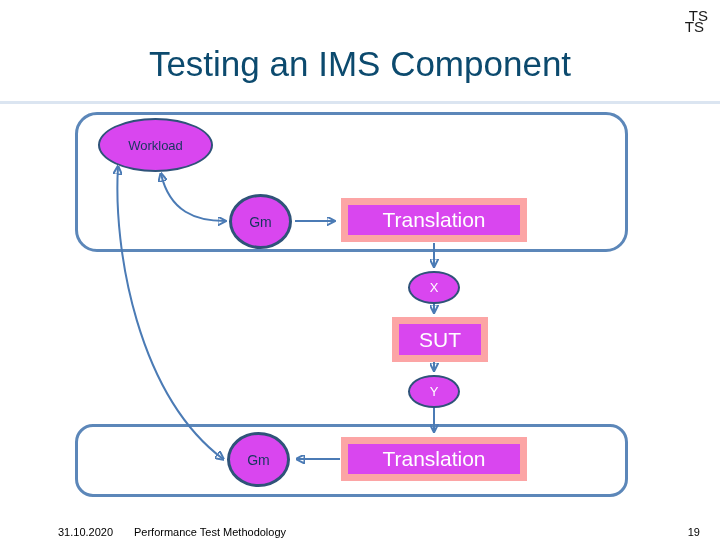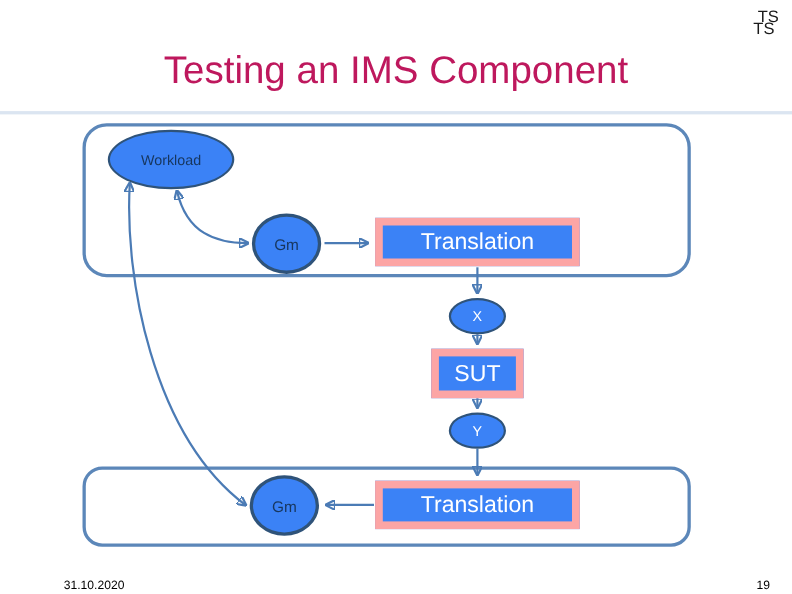--- a/index.html
+++ b/index.html
@@ -3,47 +3,47 @@
 <meta charset="utf-8">
 <style>
   * { margin:0; padding:0; box-sizing:border-box; }
   html,body { background:#ffffff; }
   .slide {
     position:relative; width:720px; height:540px; background:#ffffff;
     font-family:"Liberation Sans", sans-serif; overflow:hidden;
   }
   .slide-title {
     position:absolute; top:44px; left:0; right:0; text-align:center;
-    font-size:35px; font-weight:400; color:#be185d; letter-spacing:0;
+    font-size:35px; font-weight:400; color:#0c4a6e; letter-spacing:0;
   }
   .title-rule {
     position:absolute; top:101px; left:0; right:0; height:3px; background:#dbe5f1;
   }
   .ts-container {
     position:absolute; left:75px; width:553px; background:#ffffff;
     border:3px solid #5c87b9; border-radius:22px;
   }
   .ts-container.top { top:112px; height:140px; }
   .ts-container.bottom { top:424px; height:73px; border-radius:18px; }
   .ts-label {
     position:absolute; font-size:15px; color:#1a1a1a;
   }
   .ts-label.top { right:16px; top:18px; }
   .ts-label.bottom { right:12px; top:7px; }
   .node {
     position:absolute; display:flex; align-items:center; justify-content:center;
-    background:#3b82f6; text-align:center;
+    background:#d946ef; text-align:center;
   }
   .ellipse { border-radius:50%; border:2px solid #2f5379; }
   .rect { border:7px solid #fca5a5; color:#ffffff; }
   .node-workload { left:98px; top:118px; width:115px; height:54px; color:#17365d; font-size:13px; }
   .node-gm-top { left:229px; top:194px; width:63px; height:55px; border-width:3px; color:#17365d; font-size:14px; }
   .node-translation-top { left:341px; top:198px; width:186px; height:44px; font-size:21px; }
   .node-x { left:408px; top:271px; width:52px; height:33px; color:#ffffff; font-size:13px; }
-  .node-sut { left:392px; top:317px; width:84px; height:45px; font-size:21px; }
+  .node-sut { left:392px; top:317px; width:96px; height:45px; font-size:21px; }
   .node-y { left:408px; top:375px; width:52px; height:33px; color:#ffffff; font-size:13px; }
   .node-gm-bottom { left:227px; top:432px; width:63px; height:55px; border-width:3px; color:#17365d; font-size:14px; }
   .node-translation-bottom { left:341px; top:437px; width:186px; height:44px; font-size:21px; }
   .connector-layer { position:absolute; left:0; top:0; width:720px; height:540px; pointer-events:none; }
   .connector-layer path, .connector-layer line { stroke:#4b7bb5; stroke-width:2; fill:none; }
   .footer { position:absolute; left:0; right:0; top:526px; height:20px; font-size:11px; color:#000000;margin-left:16px; }
   .footer-date { position:absolute; left:42px; }
   .footer-center { position:absolute; left:118px; }
   .footer-page { position:absolute; right:20px; }
 </style>
@@ -112,16 +112,17 @@
   <div class="node ellipse node-gm-bottom">
     <span>Gm</span>
   </div>
 
   <div class="node rect node-translation-bottom">
     <span>Translation</span>
   </div>
 
   <div class="footer">
     <span class="footer-date">31.10.2020</span>
+    <span class="footer-center">Performance Test Methodology</span>
     <span class="footer-page">19</span>
   </div>
 
 </div>
 
 </body></html>

